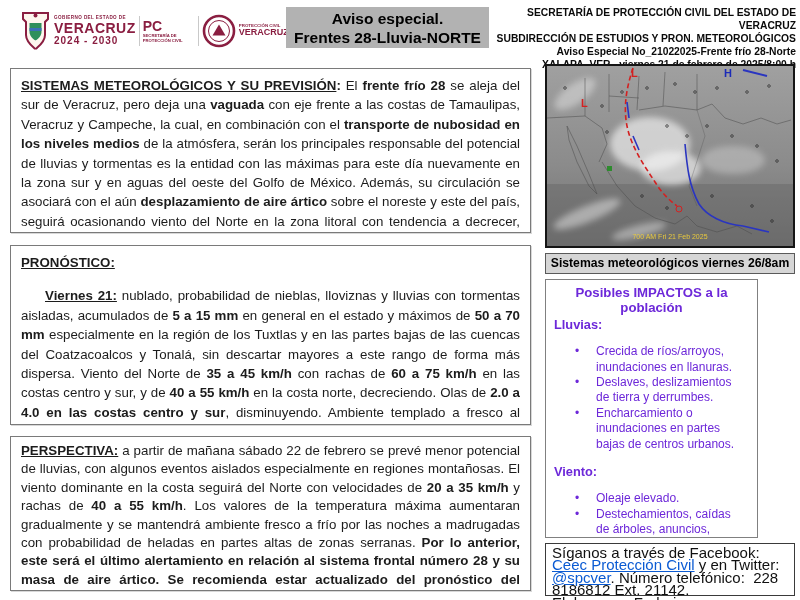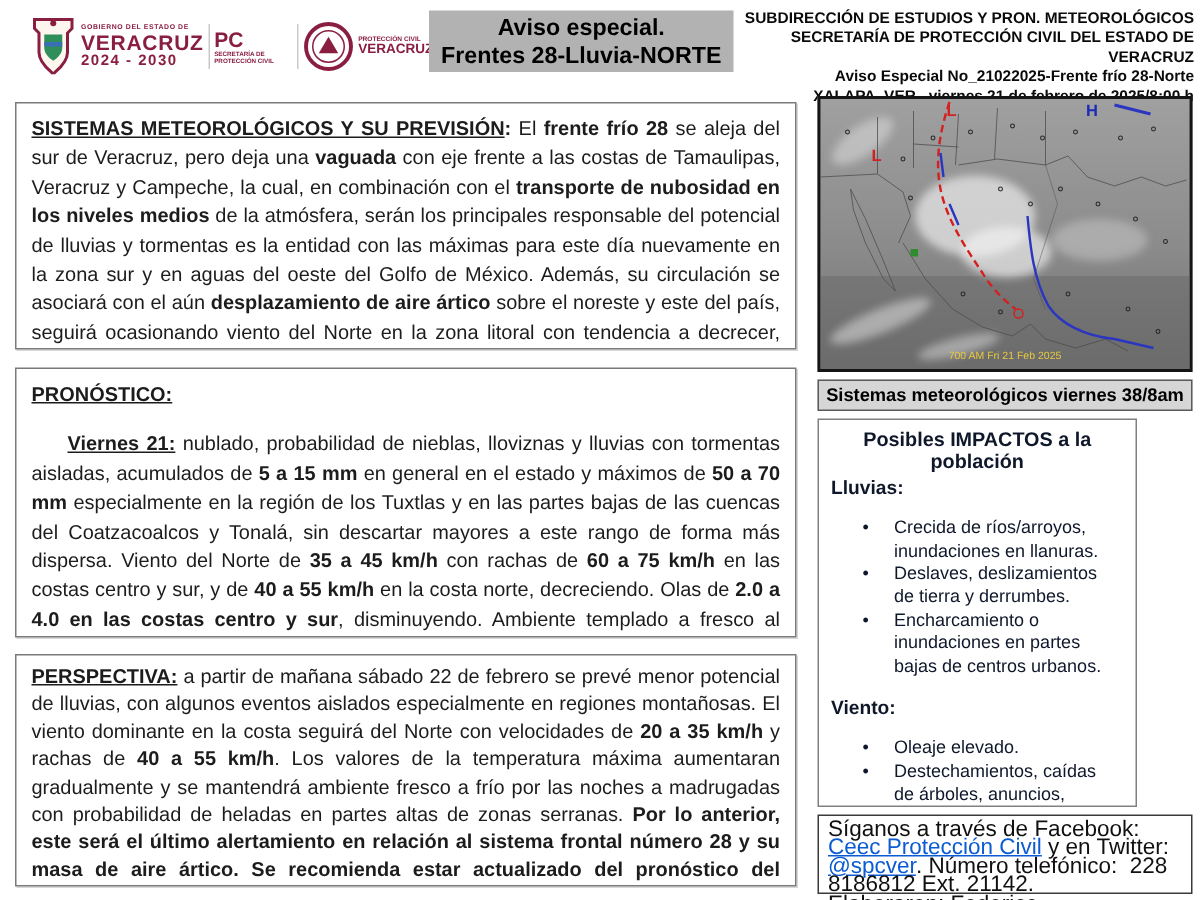--- a/index.html
+++ b/index.html
@@ -43,21 +43,21 @@
 
   
   .sat{position:absolute;left:545px;top:64px;width:250px;height:184px;
        border:2px solid #151515;box-sizing:border-box;background:#8a8a8a;}
   .sat svg{display:block;width:100%;height:100%;}
   .sat-caption{position:absolute;left:545px;top:253px;width:250px;height:21px;
                background:#d6d6d6;border:1px solid #5a5a5a;box-sizing:border-box;
                text-align:center;font-weight:bold;font-size:12.2px;line-height:18px;color:#000;}
   .impacts{position:absolute;left:545px;top:279px;width:213px;height:259px;
            border:1px solid #808080;box-sizing:border-box;background:#fff;
-           padding:5px 8px;font-size:12px;line-height:15.4px;color:#0f172a;overflow:hidden;}
+           padding:5px 8px;font-size:12px;line-height:15.4px;color:#6d28d9;overflow:hidden;}
   .impacts-title{text-align:center;font-weight:bold;font-size:13.2px;margin-bottom:1px;}
   .impact-label{font-weight:bold;font-size:12.8px;}
   ul.impact-list{list-style:none;margin:12px;padding:0;}
   ul.impact-list li{position:relative;padding-left:30px;}
   ul.impact-list li::before{content:"\2022";position:absolute;left:9px;}
   .impact-note{font-weight:bold;font-size:13px;margin-top:13px;}
   .footer{position:absolute;left:545px;top:543px;width:250px;height:53px;
           border:1px solid #3a3a3a;box-sizing:border-box;background:#fff;
           padding:3px 6px;font-size:15px;line-height:12.4px;color:#101010;}
   .footer a.link{color:#0b5bd3;text-decoration:underline;cursor:pointer;}
@@ -95,22 +95,22 @@
       <div class="seal-l2">VERACRUZ</div>
     </div>
   </div>
 
   <div class="title-bar">
     <div class="title-l1">Aviso especial.</div>
     <div class="title-l2">Frentes 28-Lluvia-NORTE</div>
   </div>
 
   <div class="org-head">
+    <div>SECRETARÍA DE PROTECCIÓN CIVIL DEL ESTADO DE VERACRUZ</div>
     <div>SUBDIRECCIÓN DE ESTUDIOS Y PRON. METEOROLÓGICOS</div>
-    <div>SECRETARÍA DE PROTECCIÓN CIVIL DEL ESTADO DE VERACRUZ</div>
     <div>Aviso Especial No_21022025-Frente frío 28-Norte</div>
     <div>XALAPA, VER., viernes 21 de febrero de 2025/8:00 h</div>
   </div>
 
   <div class="box box1">
     <p class="runs"><span style="font-weight: bold; text-decoration: underline;">SISTEMAS METEOROLÓGICOS Y SU PREVISIÓN</span><span style="font-weight: bold;">:</span><span> El </span><span style="font-weight: bold;">frente frío 28</span><span> se aleja del sur de Veracruz, pero deja una </span><span style="font-weight: bold;">vaguada</span><span> con eje frente a las costas de Tamaulipas, Veracruz y Campeche, la cual, en combinación con el </span><span style="font-weight: bold;">transporte de nubosidad en los niveles medios</span><span> de la atmósfera, serán los principales responsable del potencial de lluvias y tormentas es la entidad con las máximas para este día nuevamente en la zona sur y en aguas del oeste del Golfo de México. Además, su circulación se asociará con el aún </span><span style="font-weight: bold;">desplazamiento de aire ártico</span><span> sobre el noreste y este del país, seguirá ocasionando viento del Norte en la zona litoral con tendencia a decrecer, pero todavía este viernes con rachas fuertes.</span></p>
   </div>
 
   <div class="box box2">
     <p class="sec-heading runs"><span style="font-weight: bold; text-decoration: underline;">PRONÓSTICO:</span></p>
@@ -185,21 +185,21 @@
       <text x="84" y="11" fill="#d42020" font-size="11" font-weight="bold">L</text>
       <text x="34" y="41" fill="#d42020" font-size="11" font-weight="bold">L</text>
       <text x="177" y="11" fill="#1b2bb8" font-size="11" font-weight="bold">H</text>
       <rect x="60" y="100" width="5" height="5" fill="#2e8b2e"></rect>
       <circle cx="132" cy="143" r="3" fill="none" stroke="#d42020" stroke-width="1"></circle>
 
       <text x="123" y="173" text-anchor="middle" fill="#e8c93e" font-size="7">700 AM Fri 21 Feb 2025</text>
     </svg>
   </div>
 
-  <div class="sat-caption">Sistemas meteorológicos viernes 38/8am</div>
+  <div class="sat-caption">Sistemas meteorológicos viernes 26/8am</div>
 
   <div class="impacts">
     <div class="impacts-title">Posibles IMPACTOS a la población</div>
     <div class="impact-label">Lluvias:</div>
     <ul class="impact-list">
         <li>Crecida de ríos/arroyos, inundaciones en llanuras.</li>
         <li>Deslaves, deslizamientos de tierra y derrumbes.</li>
         <li>Encharcamiento o inundaciones en partes bajas de centros urbanos.</li>
       </ul>
     <div class="impact-label">Viento:</div>

